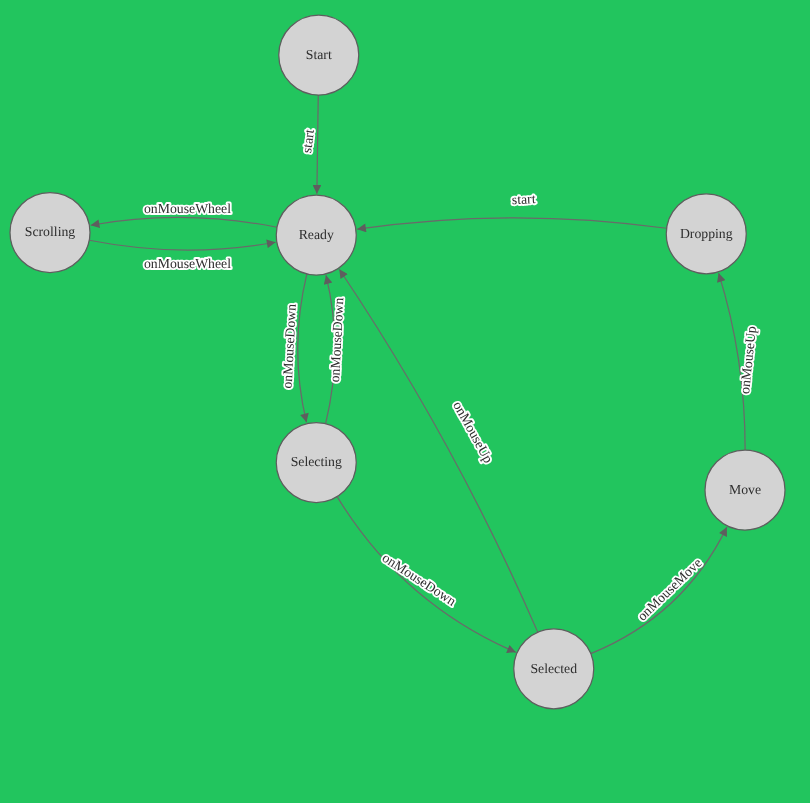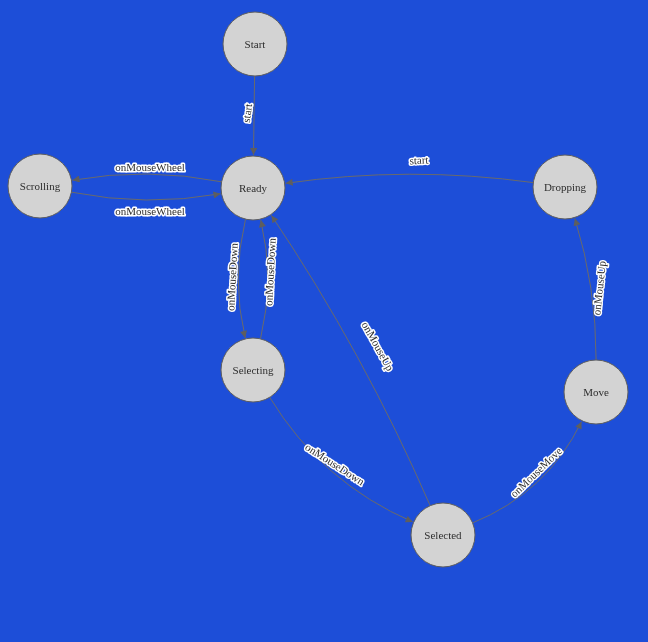--- a/index.html
+++ b/index.html
@@ -1,16 +1,16 @@
 <!DOCTYPE html>
 <html><head>
 <meta charset="utf-8">
 <style>
   html,body{margin:0;padding:0;background:#ffffff;}
-  .canvas{position:relative;width:648px;height:642px;background:#1d4ed8;overflow:hidden;}
+  .canvas{position:relative;width:648px;height:642px;background:#22c55e;overflow:hidden;}
   svg{display:block;}
   .edge{fill:none;stroke:#6a6a6a;stroke-width:1;}
   .state-node{fill:#d3d3d3;stroke:#5e5e5e;stroke-width:1;}
   text{font-family:"Liberation Serif","DejaVu Serif",serif;font-size:11px;fill:#2e2e2e;}
   .edge-label{paint-order:stroke;stroke:#ffffff;stroke-width:3px;stroke-linejoin:round;}
   .node-label{text-anchor:middle;}
 </style>
 </head>
 <body>
 

